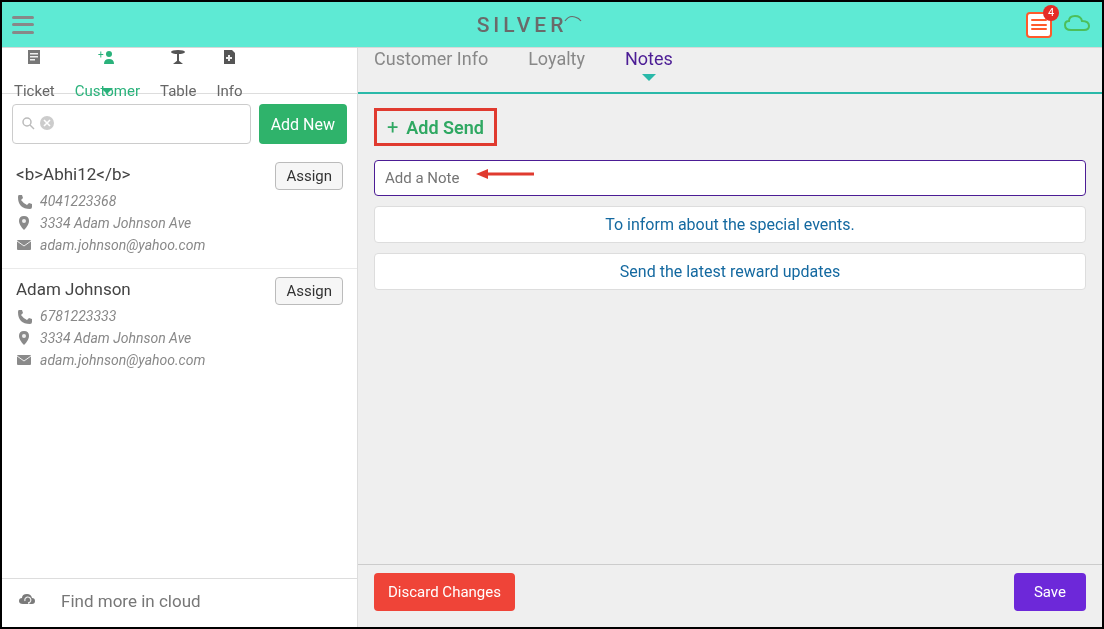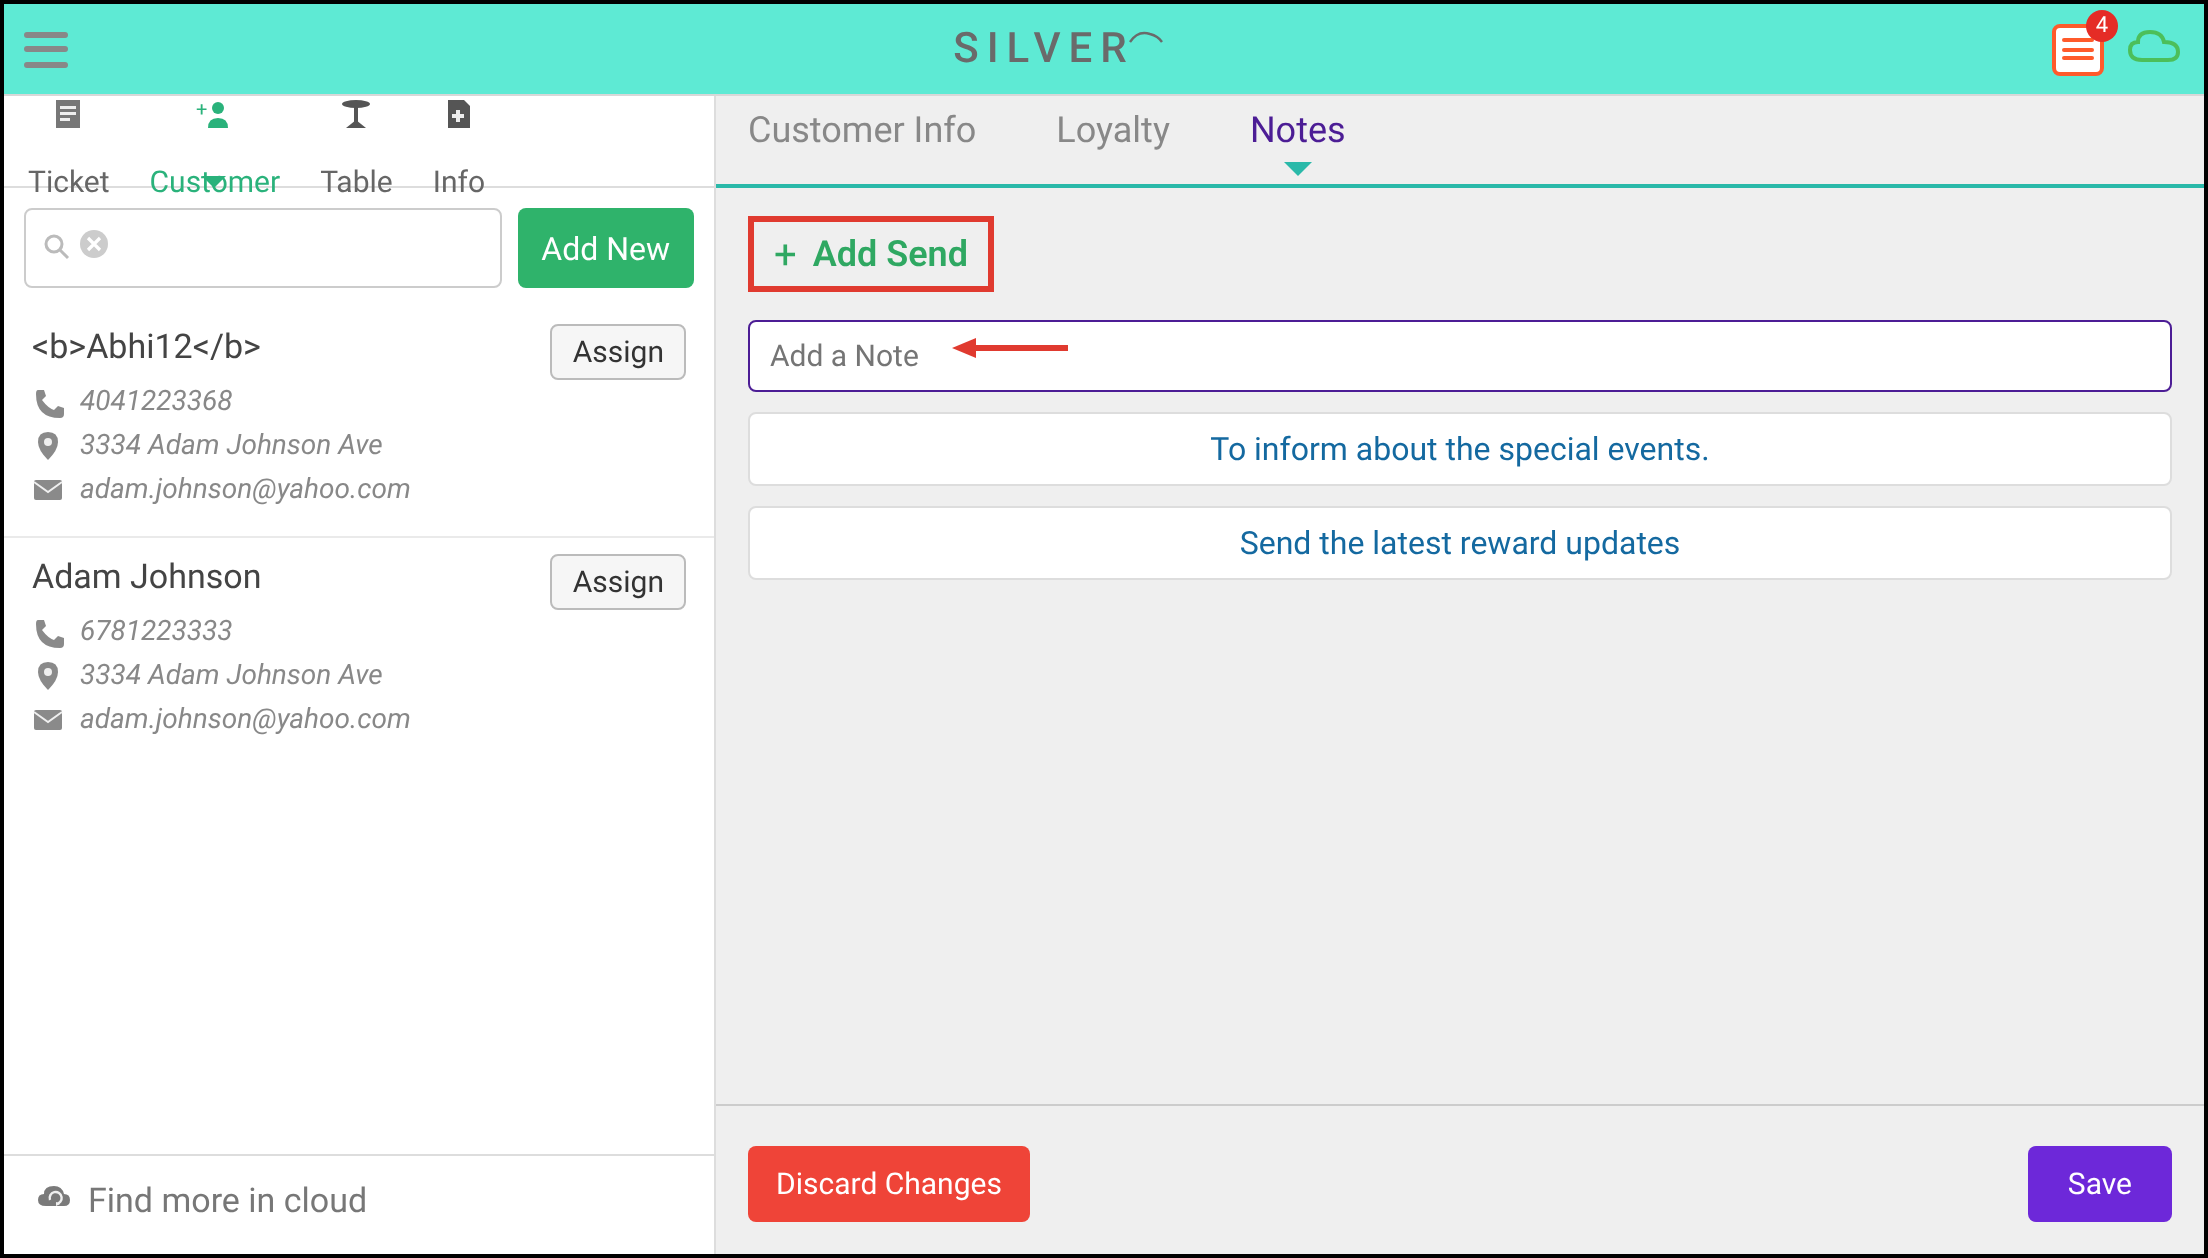--- a/index.html
+++ b/index.html
@@ -35,41 +35,41 @@
   .btn-addnew { background: #2fb36b; color: #fff; border: none; border-radius: 4px; padding: 0 12px; font-size: 16px; height:40px; cursor:pointer; }
 
   .results { flex: 1; overflow: auto; }
   .cust { padding: 10px 14px 12px; border-bottom: 1px solid #eaeaea; position: relative; }
   .cust:last-child { border-bottom:none; }
   .cust-name { font-size: 17px; color: #444; margin-bottom: 6px; }
   .cust-line { display: flex; align-items: center; gap: 8px; color: #888; font-style: italic; font-size: 14px; line-height: 22px; }
   .cust-line svg { width: 16px; height: 16px; fill: #8a8a8a; }
   .assign { position: absolute; right: 14px; top: 8px; border: 1px solid #bbb; background: #f6f6f6; border-radius: 4px; padding: 4px 10px; font-size: 15px; color: #333; cursor:pointer; }
 
-  .left-footer { padding: 10px 14px 14px; border-top: 1px solid #ddd; display: flex; align-items: center; gap: 8px; color: #777; font-size: 17px; }
+  .left-footer { padding: 10px 14px 14px; border-top: 1px solid #ddd; display: flex; align-items: center; gap: 25px; color: #777; font-size: 17px; }
 
   
   .right { flex: 1; display: flex; flex-direction: column; background: #efefef; }
-  .right-tabs { display: flex; gap: 40px; height: 46px; align-items: center; padding: 0 16px; border-bottom: 2px solid #2ab9a9; background:#efefef; }
+  .right-tabs { display: flex; gap: 40px; height: 46px; align-items: flex-start; padding: 0 16px; border-bottom: 2px solid #2ab9a9; background:#efefef; }
   .rtab { font-size: 18px; color: #888; padding-bottom: 10px; cursor: pointer; position:relative; }
   .rtab.active { color: #4c1d95; }
   .rtab.active::after { content:""; position:absolute; bottom:-2px; left:50%; transform:translateX(-50%); width:0;height:0;border-left:7px solid transparent;border-right:7px solid transparent;border-top:7px solid #2ab9a9; }
 
   .addnote-row { padding: 14px 16px 10px; position: relative; }
   .addnote-wrap { display: inline-block; border: 3px solid #e03a2f; padding: 4px 10px; }
   .addnote-btn { color: #2fa862; font-size: 18px; font-weight: 600; background: transparent; border: none; cursor: pointer; display: inline-flex; align-items: center; gap: 8px; }
   .plus { color:#2fa862; font-weight:400; font-size:20px; }
 
   .notes-area { padding: 4px 16px; display:flex; flex-direction:column; gap:10px; position:relative; }
   .note-input { width: 100%; background: #fff; border: 1px solid #4c1d95; border-radius: 4px; height: 36px; padding: 0 10px; font-size: 15px; color: #999; }
   .note-row { width: 100%; background: #fff; border: 1px solid #ddd; border-radius: 4px; padding: 8px 10px; font-size: 16px; color: #1469a0; text-align: center; }
   .arrow { position:absolute; top: 10px; left: 118px; }
   .arrow svg { width: 60px; height: 14px; }
 
-  .right-footer { margin-top: auto; padding: 20px 16px 16px; display: flex; justify-content: space-between; border-top: 1px solid #ccc; }
+  .right-footer { margin-top: auto; padding: 8px 16px 16px; display: flex; justify-content: space-between; border-top: 1px solid #ccc; }
   .btn-discard { background: #ef4438; color: #fff; border: none; border-radius: 4px; padding: 10px 14px; font-size: 15px; cursor:pointer; }
   .btn-save { background: #6d28d9; color: #fff; border: none; border-radius: 4px; padding: 10px 20px; font-size: 15px; cursor:pointer; }
 </style>
 </head>
 <body>
 
 <div class="frame">
   <div class="topbar">
     <div class="hamburger">
         <span></span>

